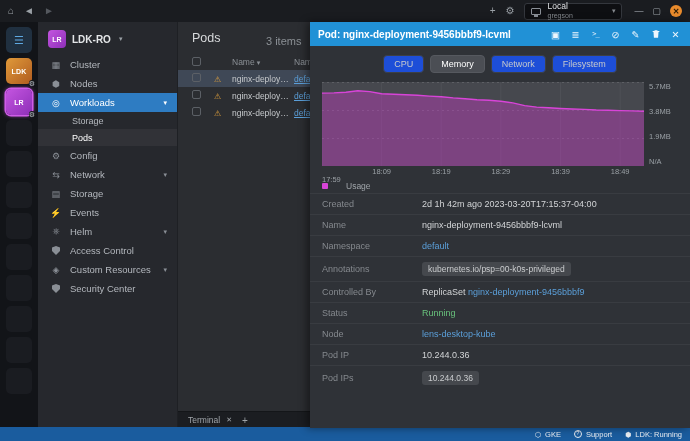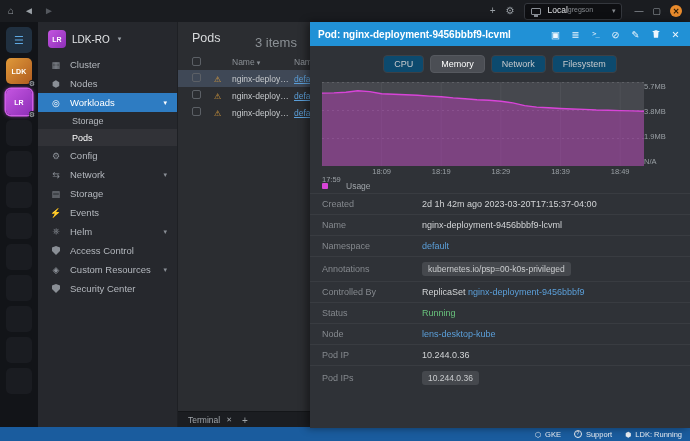--- a/index.html
+++ b/index.html
@@ -6,21 +6,21 @@
 html,body{width:690px;height:441px;background:#101113;font-family:"Liberation Sans",sans-serif}
 .app{position:relative;width:690px;height:441px;overflow:hidden;background:#2b2d31;color:#c8cbce}
 
 .titlebar{height:22px;background:#1a1c20;display:flex;align-items:center;gap:10px;padding:0 8px;color:#9aa0a6;font-size:10px}
 .tb-icon{cursor:default;line-height:1}
 .tb-icon.dim{color:#54585e}
 .tb-spacer{flex:1}
 .ctx-select{display:flex;align-items:center;gap:6px;background:#0e0f12;border:1px solid #34373d;border-radius:3px;height:17px;padding:0 6px;min-width:98px}
 .monitor{width:10px;height:7px;border:1px solid #8a8f96;border-radius:1px;position:relative;flex:none}
 .monitor:after{content:"";position:absolute;left:2px;right:2px;bottom:-3px;height:1.5px;background:#8a8f96}
-.ctx-text{display:flex;flex-direction:row;line-height:1.1}
+.ctx-text{display:flex;flex-direction:column;line-height:1.1}
 .ctx-label{font-size:8.5px;color:#e0e2e5}
 .ctx-sub{font-size:7px;color:#85898e}
 .ctx-caret{margin-left:auto;font-size:7px;color:#85898e}
 .win-btns{display:flex;align-items:center;gap:9px;margin-left:2px}
 .win-min,.win-max{color:#9aa0a6;font-size:9px}
 .win-close{width:12px;height:12px;border-radius:50%;background:#e98b2c;color:#2a1c08;font-size:8px;display:flex;align-items:center;justify-content:center;font-weight:bold}
 
 .bodyrow{display:flex;height:406px}
 
 .hotbar{width:38px;background:#121418;display:flex;flex-direction:column;align-items:center;padding-top:5px;gap:5px;flex:none}
@@ -28,36 +28,36 @@
 .tile.catalog{background:#203040;color:#5ea9e2;font-size:11px}
 .tile.ldk{background:linear-gradient(135deg,#e09a3a,#b05c20)}
 .tile.lr{background:linear-gradient(135deg,#c455e0,#8e2fb8);box-shadow:0 0 0 1.5px #cf5ce8,0 0 5px #cf5ce8}
 .tile-initials{font-size:7px;font-weight:bold;color:#fff;letter-spacing:.2px}
 .tile-gear{position:absolute;right:-3px;bottom:-3px;font-size:7px;color:#b8bdc3;background:#121418;border-radius:50%;line-height:1}
 .tile.empty{background:#1a1c21}
 
 .sidebar{width:140px;background:#26282d;flex:none;border-right:1px solid #1e2024;display:flex;flex-direction:column}
 .cluster-head{display:flex;align-items:center;gap:6px;padding:8px 10px 7px}
 .cluster-avatar{width:18px;height:18px;border-radius:4px;background:linear-gradient(135deg,#c455e0,#8e2fb8);color:#fff;font-size:7px;font-weight:bold;display:flex;align-items:center;justify-content:center;flex:none}
-.cluster-name{font-size:10px;font-weight:normal;color:#e4e6e8}
+.cluster-name{font-size:10px;font-weight:bold;color:#e4e6e8}
 .cluster-caret{font-size:7px;color:#9aa0a6;margin-left:2px}
 .nav{display:flex;flex-direction:column}
 .nav-item{display:flex;align-items:center;gap:8px;height:19px;padding-left:12px;font-size:9.5px;color:#b4b8be;cursor:default}
 .nav-ic{width:12px;text-align:center;color:#8a8f96;font-size:9px;flex:none}
 .nav-ic.shield{width:8px;height:9px;background:#8a8f96;clip-path:polygon(50% 0,100% 18%,100% 55%,50% 100%,0 55%,0 18%);margin:0 2px}
 .nav-chev{margin-left:auto;margin-right:10px;font-size:7px;color:#8a8f96}
 .nav-item.active{background:#2e7cc2;color:#fff}
 .nav-item.active .nav-ic,.nav-item.active .nav-chev{color:#fff}
 .nav-item.child{height:17px;padding-left:34px;font-size:9px}
 .nav-item.selected{color:#fff;background:rgba(255,255,255,.05)}
 
 .main{flex:1;position:relative;background:#2b2d31;display:flex;flex-direction:column;overflow:hidden}
 .content-header{position:relative;height:32px;flex:none}
 .page-title{position:absolute;left:14px;top:9px;font-size:12.5px;color:#d7d9db}
-.items-count{position:absolute;left:77px;top:13px;font-size:13px;color:#8b9095;white-space:nowrap}
+.items-count{position:absolute;left:88px;top:13px;font-size:11px;color:#8b9095;white-space:nowrap}
 .thead,.trow{display:flex;align-items:center;padding-left:14px;font-size:8.5px}
 .thead{height:16px;color:#8a8f95}
 .c1{width:22px;flex:none}.c2{width:18px;flex:none}.c3{width:62px;flex:none;overflow:hidden;text-overflow:ellipsis;white-space:nowrap}.c4{flex:1;overflow:hidden;white-space:nowrap}
 .cb{width:9px;height:9px;border:1px solid #5c6066;border-radius:2px;background:transparent;display:inline-block}
 .sort-caret{font-size:7px;color:#8a8f95;margin-left:2px}
 .trow{height:17px;color:#c6c9cc}
 .trow.selected{background:#3f4856}
 .warn{color:#e2a13c;font-size:8px}
 .tns{color:#5b9fd9;text-decoration:underline}
 .rows{flex:1}
@@ -67,28 +67,28 @@
 .dock-close{font-size:7px;color:#9fa4a9}
 .dock-add{color:#9fa4a9;font-size:10px}
 
 .drawer{position:absolute;left:310px;top:22px;width:380px;height:406px;background:#2f3237;box-shadow:-3px 0 8px rgba(0,0,0,.45);display:flex;flex-direction:column;z-index:5}
 .drawer-head{height:24px;background:#2191d6;display:flex;align-items:center;padding:0 8px;gap:7px;flex:none}
 .drawer-title{flex:1;font-size:10px;color:#fff;font-weight:bold;overflow:hidden;text-overflow:ellipsis;white-space:nowrap}
 .dh-ic{width:13px;height:13px;display:flex;align-items:center;justify-content:center;font-size:9.5px;color:#eef6fd;flex:none}
 .dh-ic.shell{font-family:"DejaVu Sans Mono",monospace;font-size:7px;letter-spacing:-1px}
 .dh-ic svg{width:10px;height:10px;fill:currentColor}
 .dtabs{display:flex;justify-content:center;gap:6px;padding:9px 0 5px;flex:none}
-.dtab{background:#0c4a6e;border:1px solid #3d4045;border-radius:4px;padding:3px 10px;font-size:9px;color:#c6c9cc}
+.dtab{background:#1d4ed8;border:1px solid #3d4045;border-radius:4px;padding:3px 10px;font-size:9px;color:#c6c9cc}
 .dtab.active{background:#4b4e54;border-color:#56595f;color:#fff}
 
 .chart-wrap{padding:4px 12px 0;flex:none}
 .chart-row{display:flex}
 .plot{position:relative;width:322px;height:84px;background:#46484e;flex:none}
 .plot svg{position:absolute;inset:0;width:100%;height:100%}
-.ylabels{width:34px;height:84px;display:flex;flex-direction:column;justify-content:space-between;font-size:7.5px;color:#9aa0a5;}
+.ylabels{width:34px;height:84px;display:flex;flex-direction:column;justify-content:space-between;font-size:7.5px;color:#9aa0a5;padding-left:5px}
 .xlabels{position:relative;width:322px;height:12px;font-size:7.5px;color:#9aa0a5}
 .xlabels span{position:absolute;top:1px;transform:translateX(-50%);white-space:nowrap}
 .legend{display:flex;align-items:center;gap:18px;padding:3px 0 2px;font-size:8.5px;color:#a0a5aa}
 .legend-marker{width:6px;height:6px;border-radius:1px;flex:none}
 
 .fields{overflow:hidden}
 .frow{display:flex;align-items:center;padding:5px 12px;border-top:1px solid rgba(255,255,255,.05);font-size:9px}
 .flabel{width:100px;flex:none;color:#85898e}
 .fvalue{color:#d2d4d6;white-space:nowrap;overflow:hidden}
 .fvalue .link{color:#5b9fd9}

